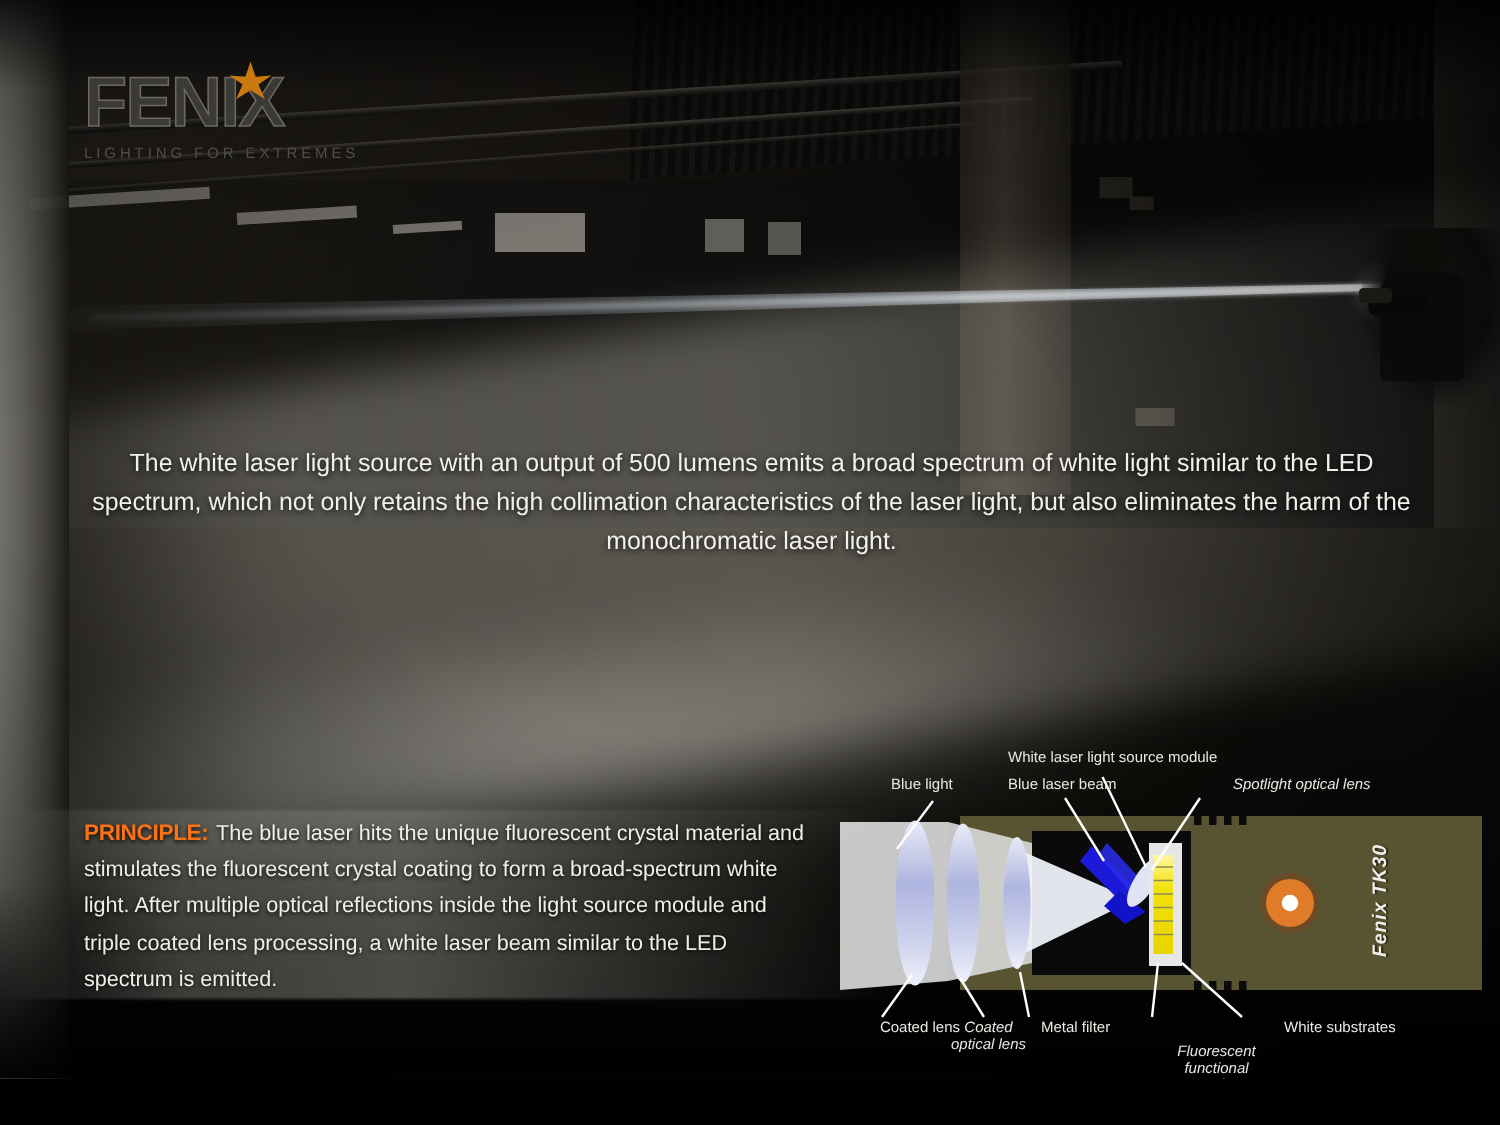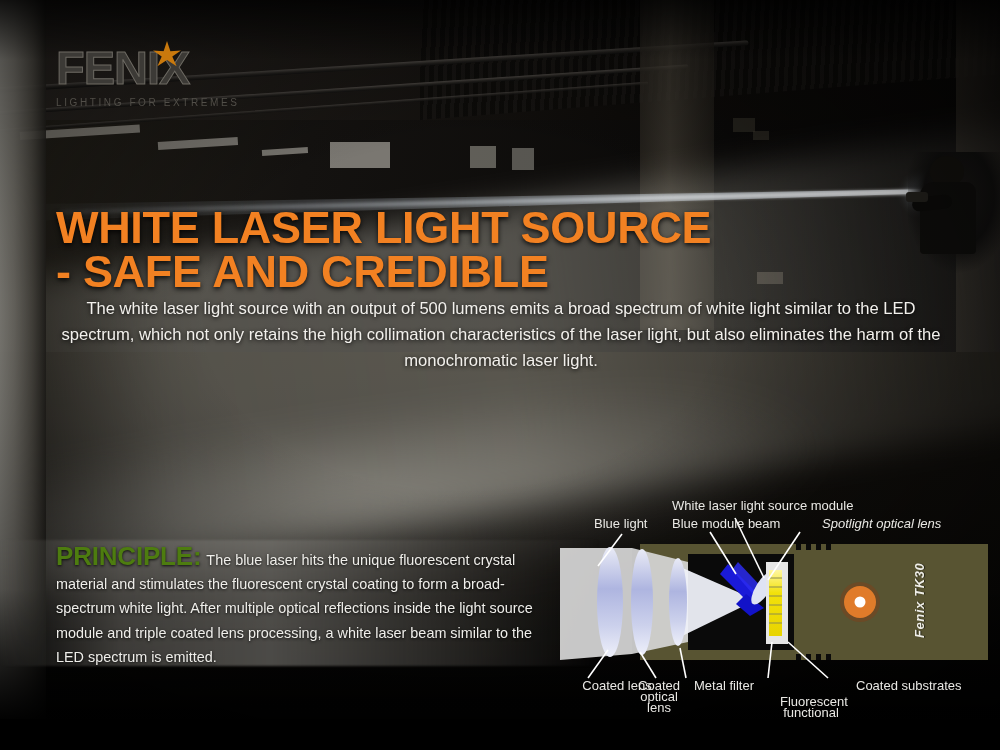--- a/index.html
+++ b/index.html
@@ -167,32 +167,32 @@
                rgba(120,118,113,.62) 45%, rgba(70,68,64,.45) 78%, rgba(10,10,9,0) 100%);
     filter:blur(1px);
   }
   .principle {
     position:absolute; left:56px; top:544px; width:480px;
     color:#efeeea; font-size:14.4px; line-height:24.2px;
     font-family:"Liberation Sans", sans-serif;
     text-shadow:0 1px 3px rgba(0,0,0,.85);
   }
   .principle .kw {
-    color:#4d7c0f; font-weight:bold; font-size:26px; letter-spacing:-.2px;
+    color:#f97316; font-weight:bold; font-size:15px; letter-spacing:-.2px;
     margin-right:5px;
   }
 
   
   .diagram { position:absolute; left:560px; top:492px; width:432px; height:220px; }
   .diagram svg { display:block; }
   .dlabel {
-    position:absolute; color:#e9e8e4; font-size:13px; line-height:11px;
+    position:absolute; color:#e9e8e4; font-size:10px; line-height:11px;
     font-family:"Liberation Sans", sans-serif; white-space:nowrap; text-align:center;
   }
-  .dlabel.wrap { white-space:normal; width:62px; }
+  .dlabel.wrap { white-space:normal; width:62px;font-style:italic; }
   .tk30 {
     position:absolute; color:#efeee7; font-size:13px; font-weight:bold; font-style:italic;
     letter-spacing:.6px; font-family:"Liberation Sans", sans-serif;
     transform:rotate(-90deg); transform-origin:left top;
     text-shadow:0 1px 1px rgba(0,0,0,.6);
   }
 </style>
 </head>
 <body>
 
@@ -243,24 +243,20 @@
   </div>
 
   <div class="logo">
     <div class="logo-word">FENIX</div>
     <div class="logo-tag">LIGHTING FOR EXTREMES</div>
     <svg class="logo-star" viewBox="0 0 32 32">
       <path d="M16 1 L19.4 11.2 L30 10.4 L21.3 16.4 L25.6 26.2 L16 20.1 L6.4 26.2 L10.7 16.4 L2 10.4 L12.6 11.2 Z" fill="#c9790d"></path>
     </svg>
   </div>
 
-  <div class="headline">
-    <span class="l1">WHITE LASER LIGHT SOURCE</span>
-    <span class="l2">- SAFE AND CREDIBLE</span>
-  </div>
 
   <div class="lede">The white laser light source with an output of 500 lumens emits a broad spectrum of white light similar to the LED spectrum, which not only retains the high collimation characteristics of the laser light, but also eliminates the harm of the monochromatic laser light.</div>
 
   <div class="principle-bg"></div>
   <div class="principle">
     <span class="kw">PRINCIPLE:</span><span>The blue laser hits the unique fluorescent crystal material and stimulates the fluorescent crystal coating to form a broad-spectrum white light. After multiple optical reflections inside the light source module and triple coated lens processing, a white laser beam similar to the LED spectrum is emitted.</span>
   </div>
 
   <div class="diagram">
     <svg width="432" height="220" viewBox="0 0 432 220">
@@ -336,26 +332,26 @@
       <g stroke="#ffffff" stroke-width="1.6" fill="none">
         <line x1="28" y1="186" x2="48" y2="158"></line>
         <line x1="96" y1="186" x2="80" y2="160"></line>
         <line x1="126" y1="186" x2="120" y2="156"></line>
         <line x1="208" y1="186" x2="212" y2="150"></line>
         <line x1="268" y1="186" x2="228" y2="150"></line>
       </g>
     </svg>
 
     <div class="dlabel" style="left:34px;  top:26px;">Blue light</div>
-    <div class="dlabel" style="left:112px; top:26px;">Blue module beam</div>
+    <div class="dlabel" style="left:112px; top:26px;">Blue laser beam</div>
     <div class="dlabel" style="left:112px; top:8px;">White laser light source module</div>
     <div class="dlabel" style="left:262px; top:26px;font-style:italic;">Spotlight optical lens</div>
 
-    <div class="dlabel" style="left:17px;   top:188px; width:80px;">Coated lens</div>
+    <div class="dlabel" style="left:0px;   top:188px; width:80px;text-align:right;">Coated lens</div>
     <div class="dlabel wrap" style="left:68px; top:188px;">Coated optical lens</div>
     <div class="dlabel" style="left:134px; top:188px;">Metal filter</div>
     <div class="dlabel wrap" style="left:220px; top:204px;">Fluorescent functional coating</div>
-    <div class="dlabel" style="left:296px; top:188px;">Coated substrates</div>
+    <div class="dlabel" style="left:296px; top:188px;">White substrates</div>
 
     <div class="tk30" style="left:352px; top:146px;">Fenix TK30</div>
   </div>
 
 </div>
 
 </body></html>

